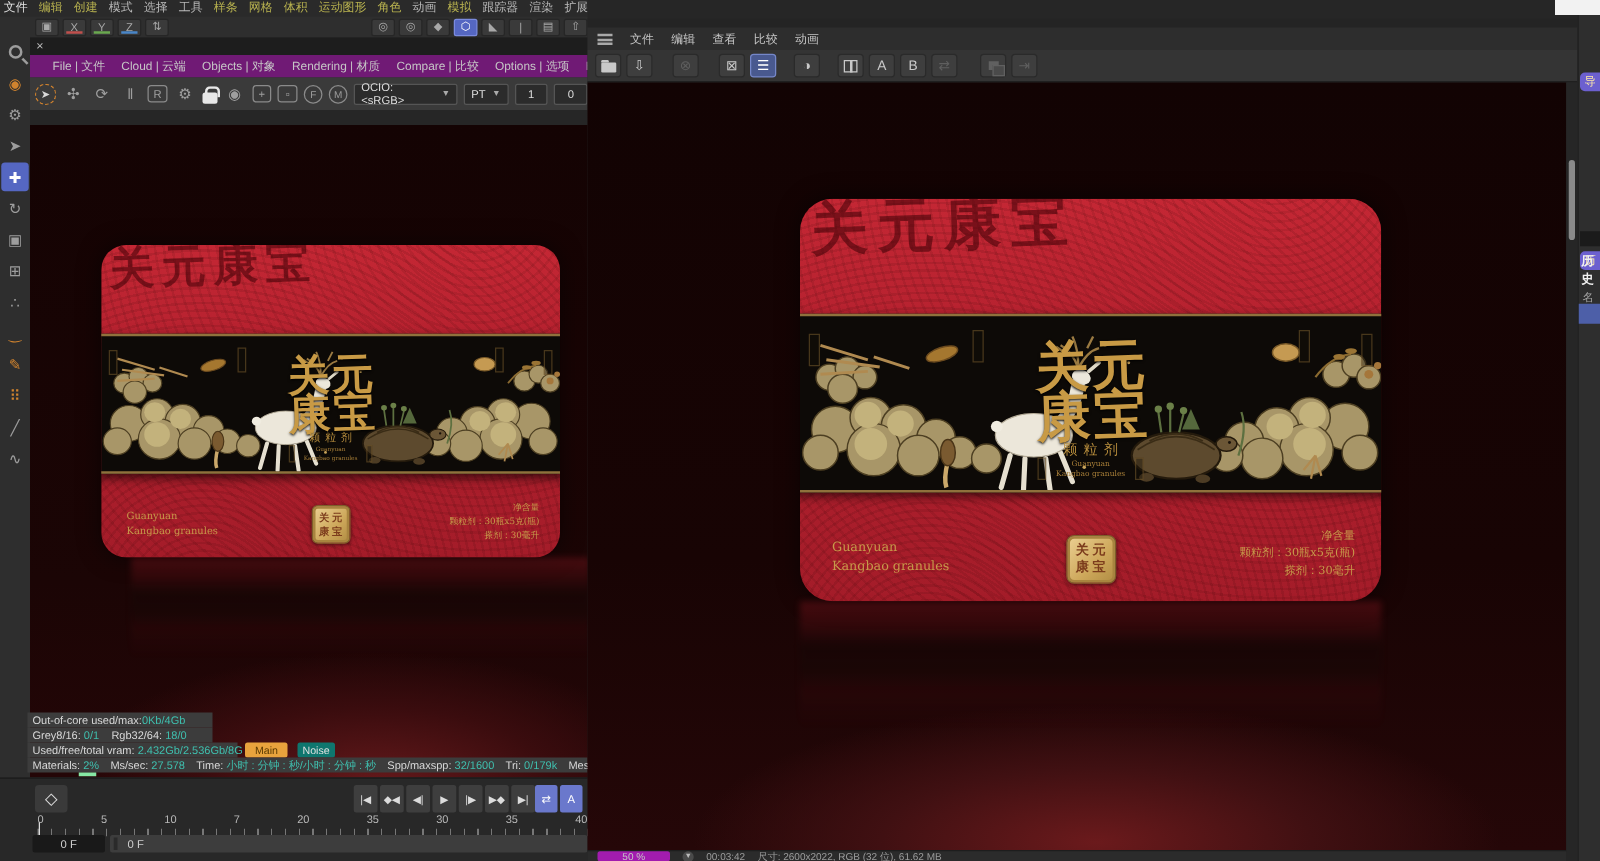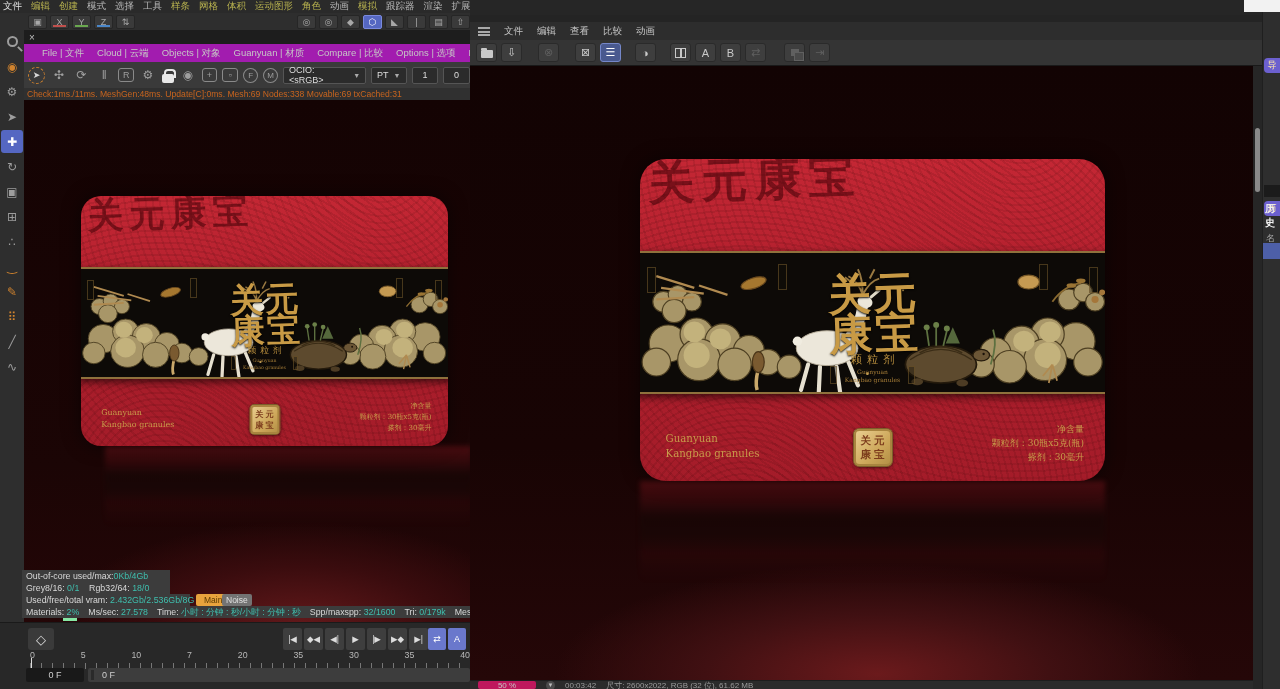--- a/index.html
+++ b/index.html
@@ -29,21 +29,21 @@
   .tb-btn.ax-y::after { background:#6aa84f; }
   .tb-btn.ax-z::after { background:#4a86c8; }
   .tb-btn.blue { background:#5567c2; color:#fff; border-color:#7a8ade; }
   .tb-spacer { flex:1; }
 
   
   .lv-title { left:24px; top:30px; width:446px; height:14px; background:#1d1d1d;
     display:flex; align-items:center; gap:8px; padding-left:5px; font-size:9.5px;
     color:#dcdcdc; white-space:nowrap; overflow:hidden; }
   .lv-close { color:#bbb; font-size:10px; }
-  .lv-menu { left:24px; top:44px; width:446px; height:18px; background:#a21caf;
+  .lv-menu { left:24px; top:44px; width:446px; height:18px; background:#701a75;
     display:flex; align-items:center; gap:13px; padding-left:5px; font-size:9.5px;
     color:#c6c6c6; white-space:nowrap; overflow:hidden; }
   .hamburger { width:12px; height:9px; border-top:2px solid #a9a9a9;
     border-bottom:2px solid #a9a9a9; position:relative; }
   .hamburger::after{ content:""; position:absolute; left:0; right:0; top:2.5px; height:2px; background:#a9a9a9; }
 
   .oct-toolbar { left:24px; top:62px; width:446px; height:26px; background:#3a3a3a;
     display:flex; align-items:center; gap:5px; padding-left:4px; overflow:hidden; }
   .oct-ico { width:18px; height:18px; display:flex; align-items:center; justify-content:center;
     color:#9f9f9f; font-size:12px; }
@@ -69,22 +69,22 @@
       radial-gradient(70% 26% at 62% 101%, #64191b 0%, #3a0c0e 45%, transparent 78%),
       linear-gradient(180deg,#140303 0%, #1b0505 70%, #240607 100%);
   }
 
   
   .strow { background:#3c3c3c; color:#d8d8d8; font-size:8.8px; line-height:12px;
     padding:0 4px; white-space:nowrap; }
   .tv { color:#3fbfae; }
   .main-btn { background:#e8a33d; color:#5a3a00; font-size:8.5px; line-height:12px;
     padding:0 8px; border-radius:2px; }
-  .noise-btn { background:#737373; color:#e0e0e0; font-size:8.5px; line-height:12px;
-    padding:0 4px; border-radius:2px; }
+  .noise-btn { background:#0f766e; color:#e0e0e0; font-size:8.5px; line-height:12px;
+    padding:0 4px; border-radius:2px;margin-left:16px; }
   .greenbar { background:#86e8a4; }
 
   
   .timeline { left:0; top:622px; width:470px; height:67px; background:#282828; border-top:1px solid #1a1a1a; }
   .key-btn { left:28px; top:628px; width:26px; height:22px; background:#3a3a3a; border-radius:3px;
     color:#e0e0e0; font-size:13px; display:flex; align-items:center; justify-content:center; }
   .pb-btn { width:19px; height:22px; background:#3e3e3e; border-radius:2px; color:#dcdcdc;
     font-size:8.5px; display:flex; align-items:center; justify-content:center; white-space:nowrap; }
   .pb-wrap { left:283px; top:628px; display:flex; gap:2px; }
   .purp { width:18px; height:22px; background:#6a78cc; border-radius:2px; color:#fff;
@@ -132,21 +132,21 @@
   .layers-ico { width:8px; height:7px; background:#606060; position:relative; }
   .layers-ico::after { content:""; position:absolute; left:3px; top:3px; width:8px; height:7px; background:#4a4a4a; border:1px solid #606060; }
 
   .canvas-r { left:470px; top:66px; width:783px; height:614px; overflow:hidden;
     background:
       radial-gradient(55% 24% at 52% 99%, #6b1a1c 0%, #401012 40%, transparent 75%),
       linear-gradient(180deg,#120303 0%, #180404 62%, #250708 100%);
   }
   .rw-status { left:470px; top:680px; width:783px; height:9px; background:#2b2b2b; border-top:1px solid #1d1d1d;
     display:flex; align-items:center; gap:10px; font-size:8px; color:#9c9c9c; padding-left:8px; }
-  .zoom-box { width:58px; height:8px; background:#be185d; border-radius:2px;
+  .zoom-box { width:58px; height:8px; background:#a21caf; border-radius:2px;
     display:flex; align-items:center; justify-content:center; font-size:8px; color:#c5c5c5; }
   .caret-circ { width:9px; height:9px; border-radius:50%; background:#4a4a4a; color:#bbb;
     font-size:6px; display:flex; align-items:center; justify-content:center; }
 
   .vscroll-track { left:1253px; top:66px; width:9px; height:614px; background:#262626; }
   .vscroll-handle { left:1255px; top:128px; width:5px; height:64px; background:#8a8a8a; border-radius:3px; }
 
   
   .side-strip { left:1262px; top:12px; width:18px; height:677px; background:#2e2e2e; border-left:1px solid #1f1f1f; }
   .side-tab { left:1264px; width:16px; height:15px; background:#6c60cf; border-radius:4px 0 0 4px;
@@ -263,21 +263,21 @@
   </div>
 
   <div class="s lv-title">
     <span class="lv-close">×</span>
   </div>
   <div class="s lv-menu">
     <span class="hamburger"></span>
     <span>File | 文件</span>
     <span>Cloud | 云端</span>
     <span>Objects | 对象</span>
-    <span>Guanyuan | 材质</span>
+    <span>Rendering | 材质</span>
     <span>Compare | 比较</span>
     <span>Options | 选项</span>
     <span>Help | 帮助</span>
 
   </div>
 
   <div class="s oct-toolbar">
     <span class="cursor-dash">➤</span>
     <span class="oct-ico">✣</span>
     <span class="oct-ico">⟳</span>
@@ -295,21 +295,20 @@
       <span class="caret">▼</span>
     </span>
     <span class="drop">
       <span>PT</span>
       <span class="caret">▼</span>
     </span>
     <span class="numfield">1</span>
     <span class="numfield">0</span>
   </div>
 
-  <div class="s mesh-stats">Check:1ms./11ms. MeshGen:48ms. Update[C]:0ms. Mesh:69 Nodes:338 Movable:69 txCached:31</div>
 
   <div class="s viewport-l"></div>
 
   <div class="box box-left">
     <div class="wm">关元康宝</div>
     <div class="band">
       <svg viewBox="0 0 400 120" preserveAspectRatio="none">
         <g fill="#a89668" stroke="#4d3f22" stroke-width="1">
           <circle cx="28" cy="78" r="16"></circle>
             <circle cx="52" cy="70" r="14"></circle>

